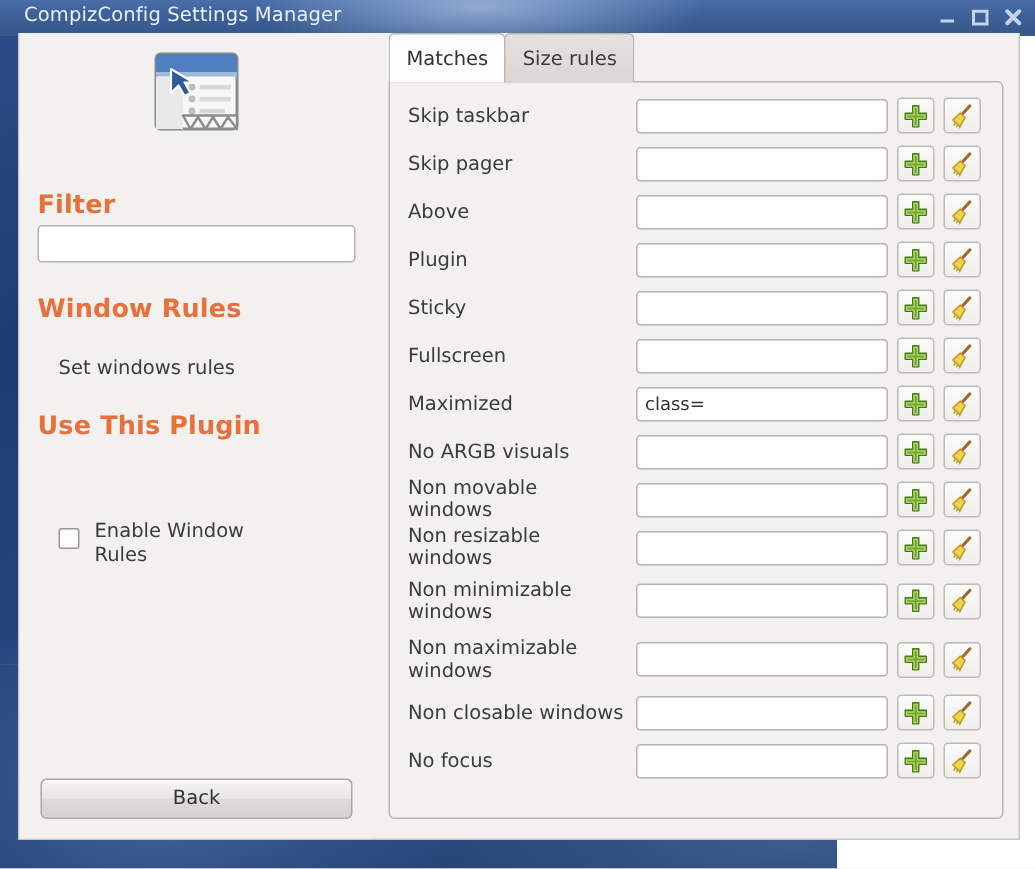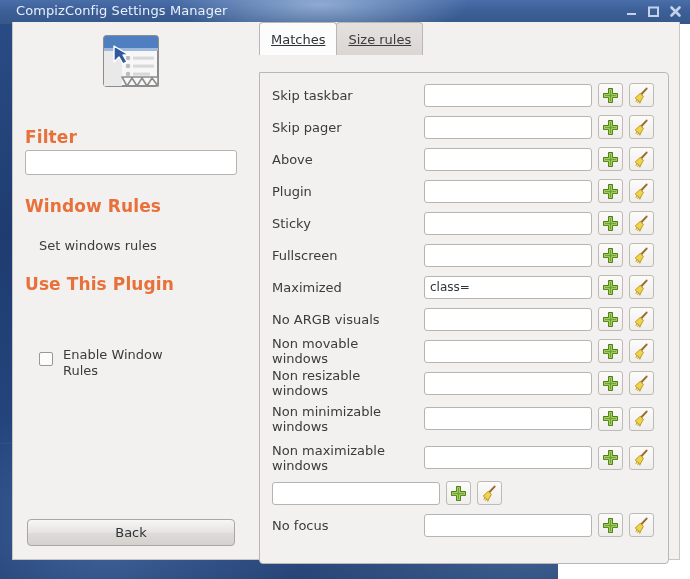--- a/index.html
+++ b/index.html
@@ -186,35 +186,34 @@
     padding: 16px 11px;
     display: flex;
     align-items: center;
     font-size: 13px;
     color: #3b3b3b;
     border: 1px solid #b9b6b3;
     border-bottom: none;
     border-radius: 4px 4px 0 0;
     cursor: pointer;
     white-space: nowrap;
-    text-decoration: underline;
   }
   .tab.active {
     background: #fcfcfc;
     color: #2e3436;
     position: relative;
     z-index: 2;
   }
   .tab.inactive {
     background: linear-gradient(180deg, #e4e1de 0%, #d9d6d3 100%);
     margin-left: -1px;
   }
   #tab-panel {
     position: absolute;
-    left: 10px; top: 50px;
+    left: 10px; top: 32px;
     width: 410px;
     height: 492px;
     background: #f2f1f0;
     border: 1px solid #b9b6b3;
     border-radius: 0 4px 4px 4px;
     overflow: hidden;
   }
   #rows {
     position: absolute;
     left: 0; top: 0;
@@ -618,20 +617,21 @@
                   <span>
                     <svg width="17" height="17" viewBox="0 0 17 17">
                       <path d="M13.6 1.6 L7.6 8.0" stroke="#9a6a2e" stroke-width="2" stroke-linecap="round"></path>
                       <path d="M7.2 6.4 L10.4 9.3 L7.0 15.4 L2.2 11.0 Z" fill="#f0d44a" stroke="#bd9a22" stroke-width="1" stroke-linejoin="round"></path>
                       <path d="M4.0 12.6 L3.0 14.6 M5.6 13.9 L4.8 15.6 M7.2 15.0 L6.9 16.2" stroke="#bd9a22" stroke-width="0.9" stroke-linecap="round"></path>
                     </svg>
                   </span>
                 </div>
               </div>
               <div class="rule-row">
+                <div class="rule-label">Non closable windows</div>
                 <input type="text" class="rule-input" style="">
                 <div class="icon-btn">
                   <span>
                     <svg width="17" height="17" viewBox="0 0 17 17">
                       <path d="M6.5 1.5 h4 v5 h5 v4 h-5 v5 h-4 v-5 h-5 v-4 h5 z" fill="#6fa32c" stroke="#4d7a16" stroke-width="1" stroke-linejoin="round"></path>
                       <path d="M7.4 2.6 h2.2 v5 h5 v2.1 h-5 v5 h-2.2 v-5 h-5 v-2.1 h5 z" fill="none" stroke="#a8d46a" stroke-width="1"></path>
                     </svg>
                   </span>
                 </div>
                 <div class="icon-btn">

